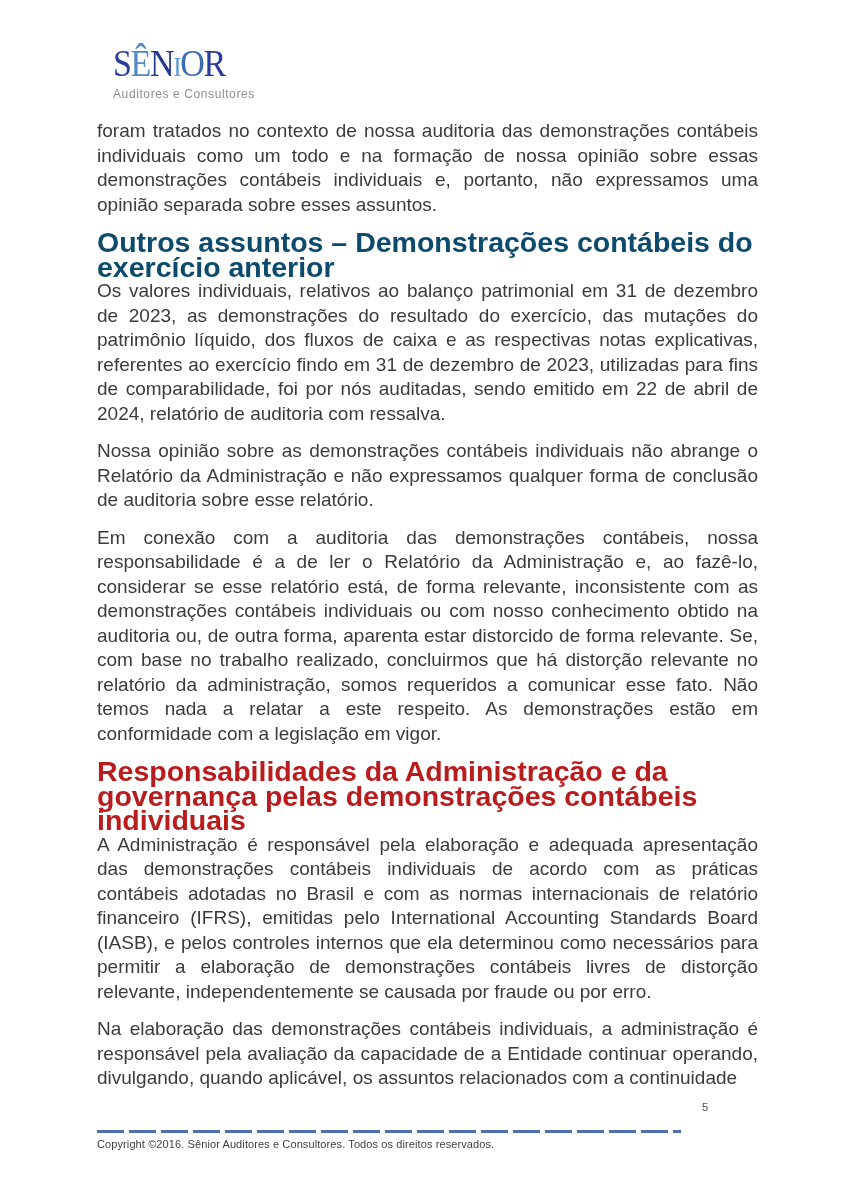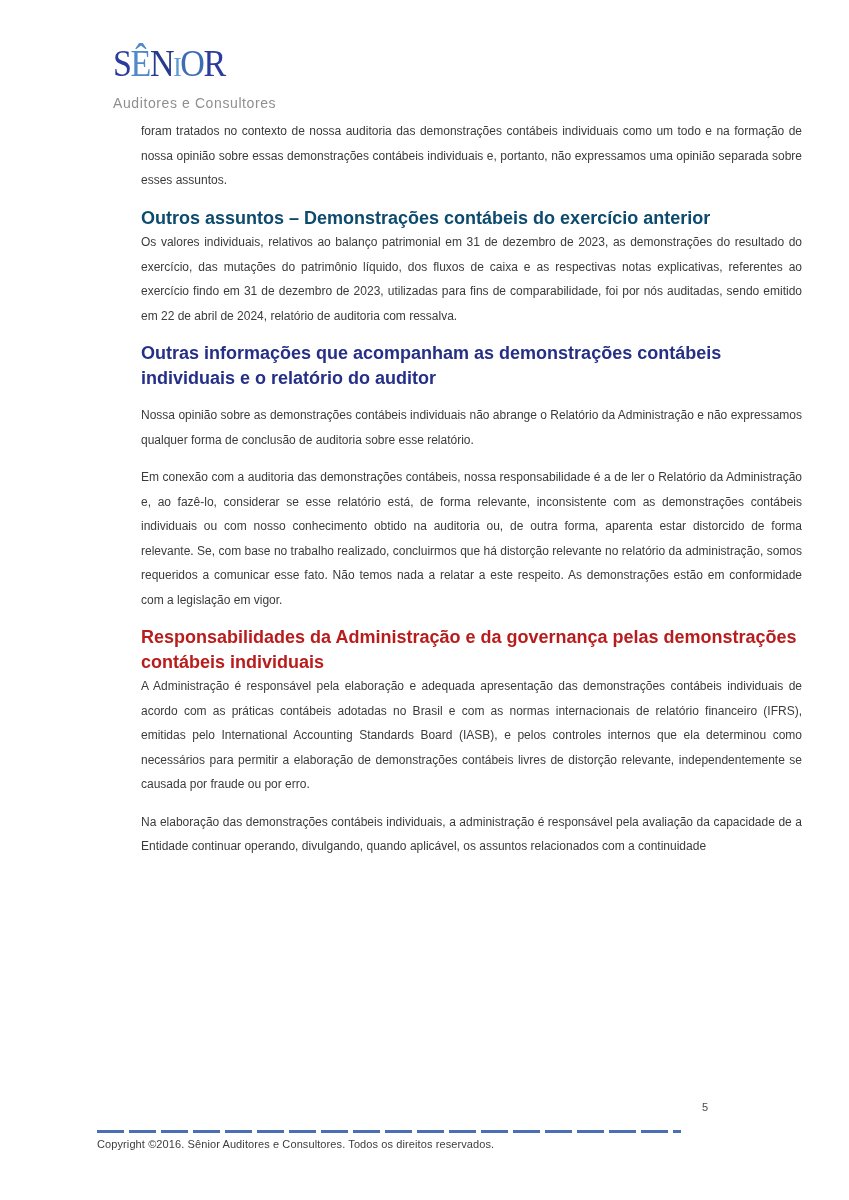--- a/index.html
+++ b/index.html
@@ -29,38 +29,37 @@
     line-height: 38px;
     letter-spacing: -1.5px;
     transform: scale(0.92, 1.02);
     transform-origin: left top;
     white-space: nowrap;
   }
   .logo-letter-small {
     font-size: 0.74em;
   }
   .logo-subtitle {
-    margin-top: 10px;
-    font-size: 14px;
+    margin-top: 2px;
+    font-size: 12px;
     letter-spacing: 0.6px;
     color: #8f8f8f;
     white-space: nowrap;
   }
 
   
   .content {
     position: absolute;
     left: 97px;
     top: 119px;
     width: 661px;
-    font-size: 12px;
+    font-size: 19px;
     line-height: 24.5px;
     color: #3b3b3b;
     text-align: justify;
-    margin-left: 44px;
   }
   .block { margin: 0; }
   .gap-top { margin-top: 13px; }
   .heading {
     font-weight: bold;
     color: #262f87;
     text-align: left;
   }
 
   
@@ -103,21 +102,20 @@
   </div>
 
   <div class="content">
 
     <p class="block">foram tratados no contexto de nossa auditoria das demonstrações contábeis individuais como um todo e na formação de nossa opinião sobre essas demonstrações contábeis individuais e, portanto, não expressamos uma opinião separada sobre esses assuntos.</p>
 
     <h2 class="block heading gap-top" style="color: #0c4a6e;">Outros assuntos – Demonstrações contábeis do exercício anterior</h2>
 
     <p class="block">Os valores individuais, relativos ao balanço patrimonial em 31 de dezembro de 2023, as demonstrações do resultado do exercício, das mutações do patrimônio líquido, dos fluxos de caixa e as respectivas notas explicativas, referentes ao exercício findo em 31 de dezembro de 2023, utilizadas para fins de comparabilidade, foi por nós auditadas, sendo emitido em 22 de abril de 2024, relatório de auditoria com ressalva.</p>
 
-    <h2 class="block heading gap-top" style="color: rgb(38, 47, 135);">Outras informações que acompanham as demonstrações contábeis individuais e o relatório do auditor</h2>
 
 
     <p class="block gap-top">Nossa opinião sobre as demonstrações contábeis individuais não abrange o Relatório da Administração e não expressamos qualquer forma de conclusão de auditoria sobre esse relatório.</p>
 
     <p class="block gap-top">Em conexão com a auditoria das demonstrações contábeis, nossa responsabilidade é a de ler o Relatório da Administração e, ao fazê-lo, considerar se esse relatório está, de forma relevante, inconsistente com as demonstrações contábeis individuais ou com nosso conhecimento obtido na auditoria ou, de outra forma, aparenta estar distorcido de forma relevante. Se, com base no trabalho realizado, concluirmos que há distorção relevante no relatório da administração, somos requeridos a comunicar esse fato. Não temos nada a relatar a este respeito. As demonstrações estão em conformidade com a legislação em vigor.</p>
 
     <h2 class="block heading gap-top" style="color: #b91c1c;">Responsabilidades da Administração e da governança pelas demonstrações contábeis individuais</h2>
 
     <p class="block">A Administração é responsável pela elaboração e adequada apresentação das demonstrações contábeis individuais de acordo com as práticas contábeis adotadas no Brasil e com as normas internacionais de relatório financeiro (IFRS), emitidas pelo International Accounting Standards Board (IASB), e pelos controles internos que ela determinou como necessários para permitir a elaboração de demonstrações contábeis livres de distorção relevante, independentemente se causada por fraude ou por erro.</p>
 

